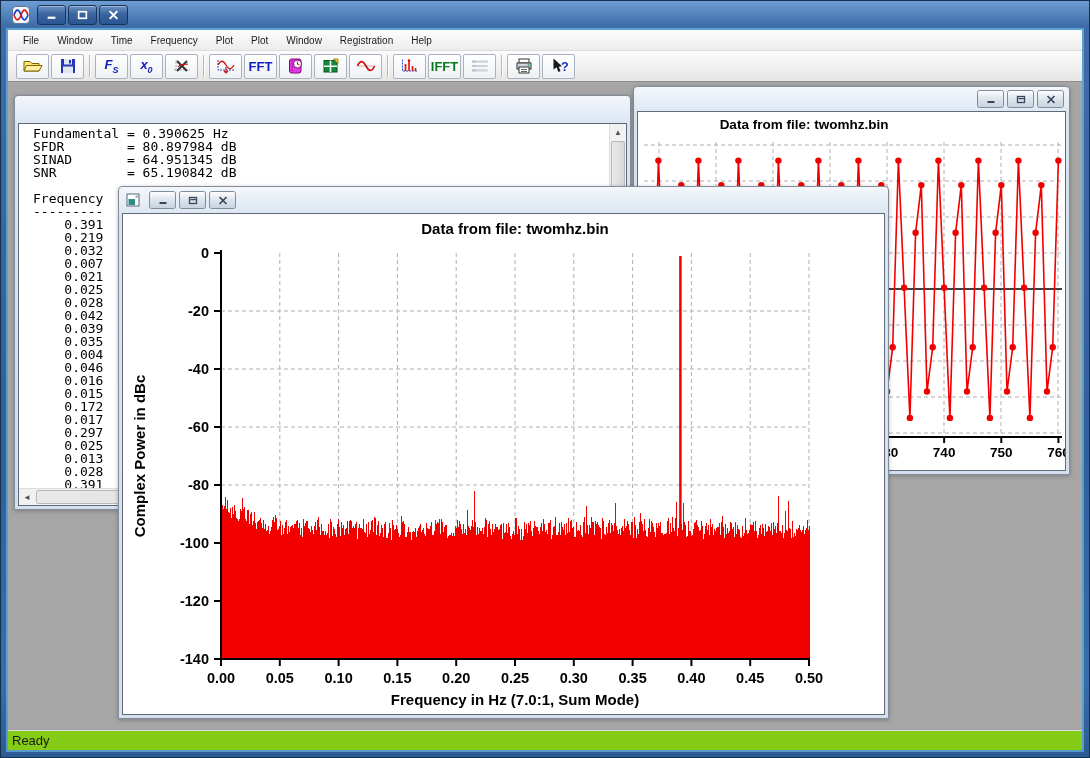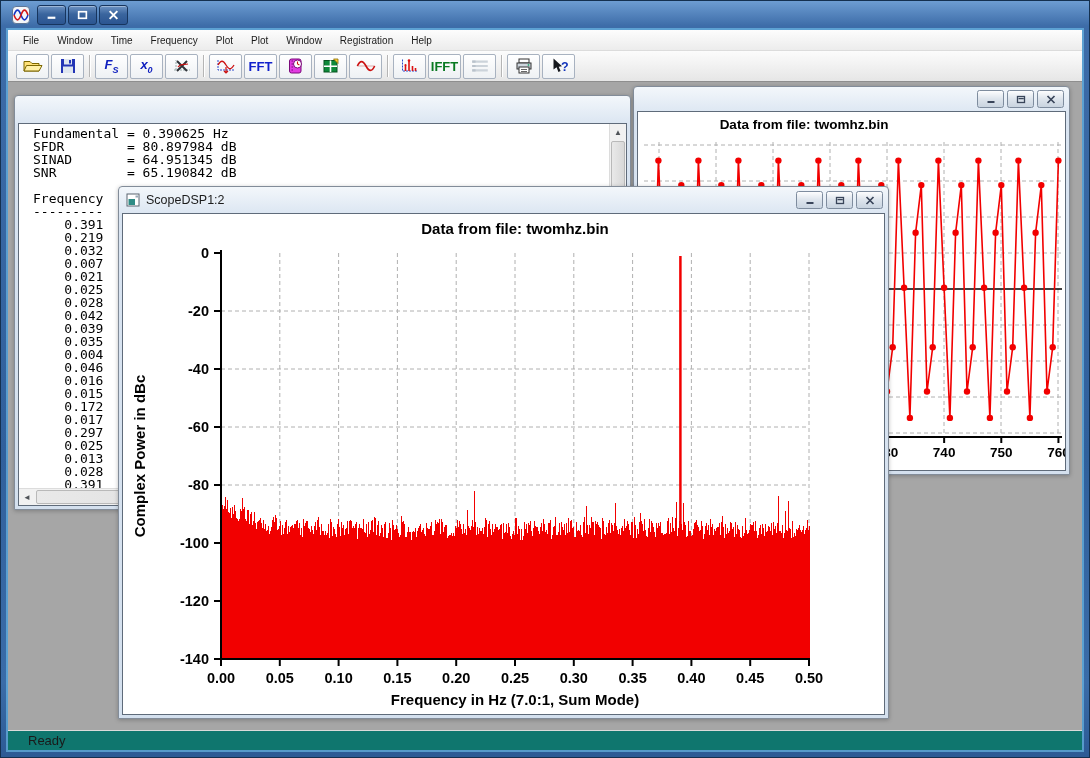--- a/index.html
+++ b/index.html
@@ -15,21 +15,21 @@
   #menubar { height:21px; background:linear-gradient(180deg,#fdfdfd,#ececec); display:flex; align-items:center; padding-left:6px; border-bottom:1px solid #dcdcdc; }
   .menu-item { font-size:10px; color:#1a1a1a; padding:20px 9px; }
   #toolbar { height:31px; background:linear-gradient(180deg,#fcfcfc,#e6e6e6); border-bottom:1px solid #8e8e8e; display:flex; align-items:center; padding-left:7px; }
   .tbtn { width:33px; height:25px; margin:0 1px; border:1px solid #a8b2c0; border-radius:2px; background:linear-gradient(180deg,#ffffff,#eef1f4); display:flex; align-items:center; justify-content:center; }
   .tbtn svg { width:20px; height:16px; }
   .tbtn .ticon { font-size:13px; font-weight:bold; font-style:italic; line-height:1; }
   .tbtn .ticon sub { font-size:9px; }
   .tbtn .ttext { font-size:13px; font-weight:bold; letter-spacing:0; }
   .tsep { width:1px; height:22px; background:#b5b5b5; margin:0 4px; box-shadow:1px 0 0 #fff; }
   #mdi { flex:1; position:relative; background:#a6a6a6; overflow:hidden; }
-  #statusbar { height:20px; background:#0f766e; border-top:1px solid #dadada; font-size:13px; color:#1a1a1a; display:flex; align-items:center; padding-left:20px; }
+  #statusbar { height:20px; background:#84cc16; border-top:1px solid #dadada; font-size:13px; color:#1a1a1a; display:flex; align-items:center; padding-left:4px; }
   
   .child { position:absolute; border:1px solid #828c99; border-radius:4px 4px 0 0; background:linear-gradient(180deg,#f3f7fb,#d9e4f1 30px,#d4e0ee); box-shadow:0 1px 4px rgba(0,0,0,.25); }
   .wtitle { height:25px; display:flex; align-items:center; padding:0 5px 0 7px; }
   .wtitle .cicon { width:14px; height:14px; margin-right:6px; }
   .wtitle .wname { flex:1; font-size:12.5px; color:#1c1c1c; }
   .cbtn { width:27px; height:18px; margin-left:3px; border:1px solid #7e8c9e; border-radius:2.5px; background:linear-gradient(180deg,#fdfdfe,#dde4ec 50%,#c9d4e0); color:#39455a; display:flex; align-items:center; justify-content:center; }
   .cbtn svg { width:10px; height:9px; }
   .wclient { position:absolute; left:3px; right:3px; bottom:3px; background:#fff; border:1px solid #5f6b7a; overflow:hidden; }
   pre.meas { font-family:"DejaVu Sans Mono",monospace; font-size:13px; line-height:13px; color:#000; padding:3px 0 0 14px; }
   
@@ -403,21 +403,20 @@
         </div>
       </div>
 
       <div class="child" id="win-spec" style="left:110px; top:104px; width:771px; height:533px; z-index:3;">
         <div class="wtitle" style="height:26px;">
           <span class="cicon"><svg viewBox="0 0 14 14">
                 <rect x="1" y="1" width="12" height="12" fill="#fff" stroke="#5a6570"></rect>
                 <rect x="2.5" y="6" width="6.5" height="6" fill="#2e8b85"></rect>
                 <rect x="9.5" y="2.5" width="2.5" height="2" fill="#9aa8b5"></rect>
               </svg></span>
-          <span class="wname">ScopeDSP1:2</span>
           <span class="cbtn">
               <svg viewBox="0 0 10 9">
                 <path d="M1.5 7 H8.5" stroke="currentColor" stroke-width="2"></path>
               </svg>
             </span>
           <span class="cbtn">
               <svg viewBox="0 0 10 9">
                 <rect x="1.5" y="1.5" width="7" height="6" fill="none" stroke="currentColor" stroke-width="1.3"></rect>
                 <path d="M2.5 3.6 H7.8" stroke="currentColor" stroke-width="1.3"></path>
               </svg>

